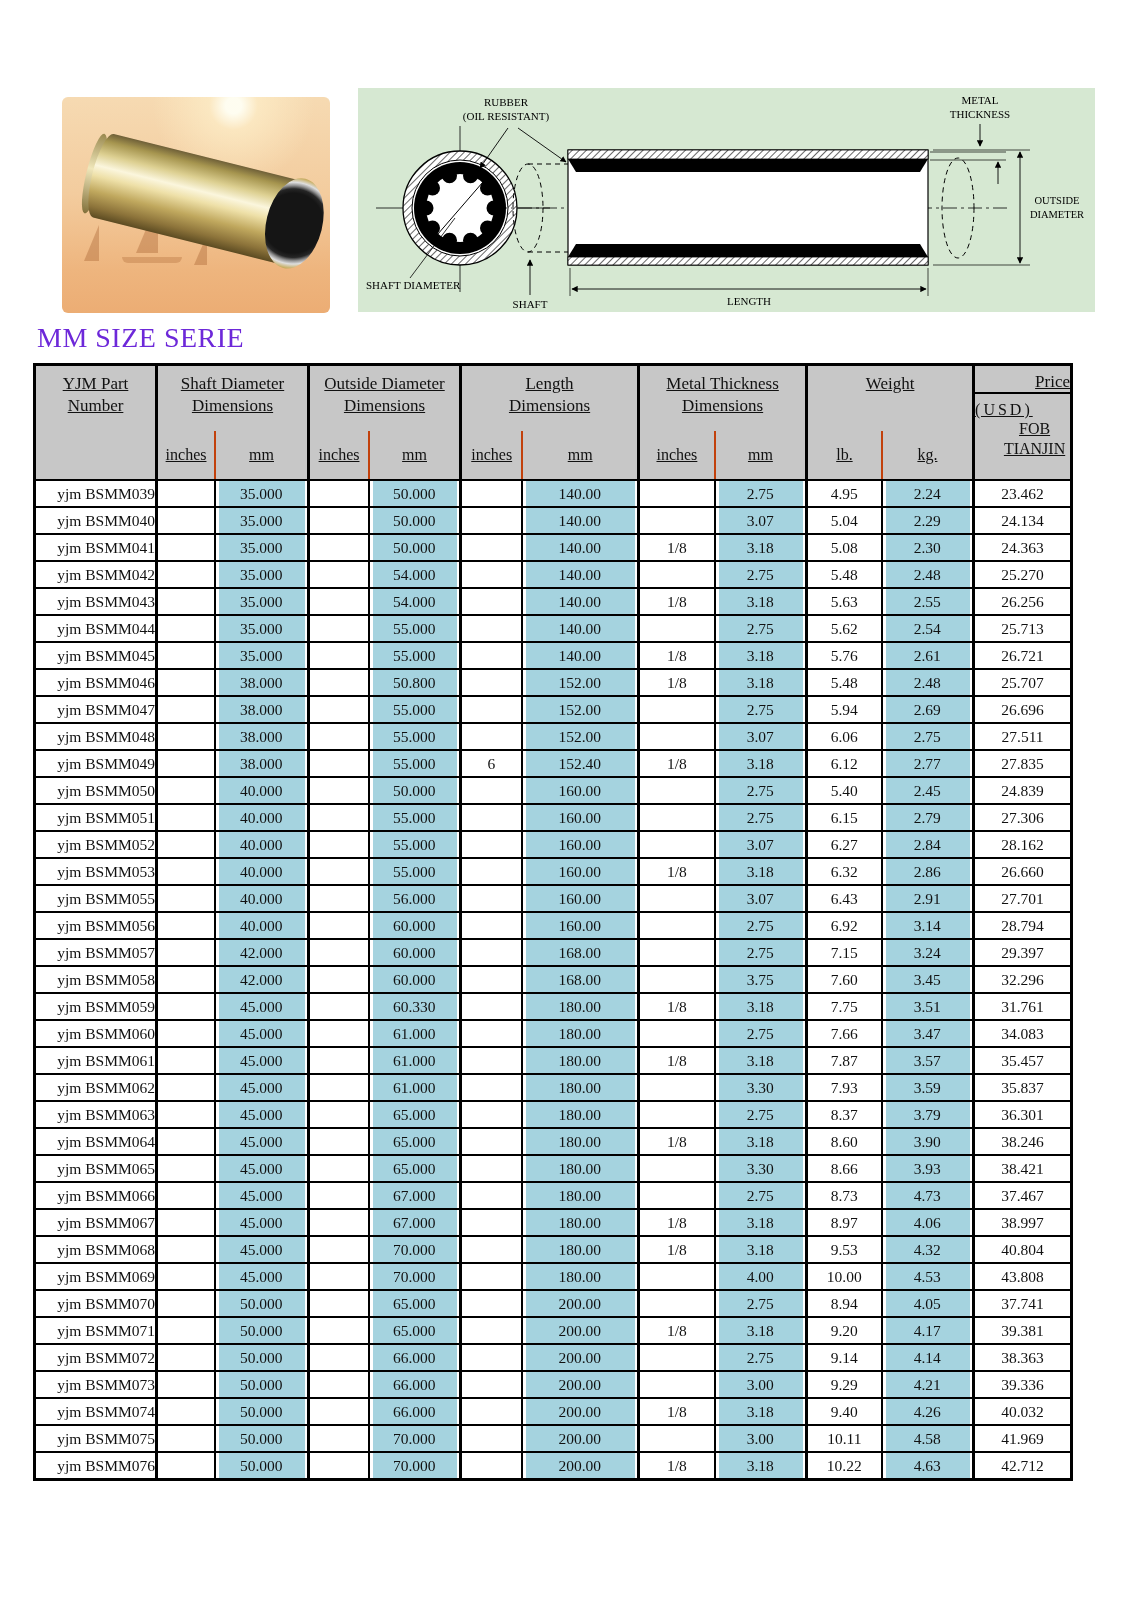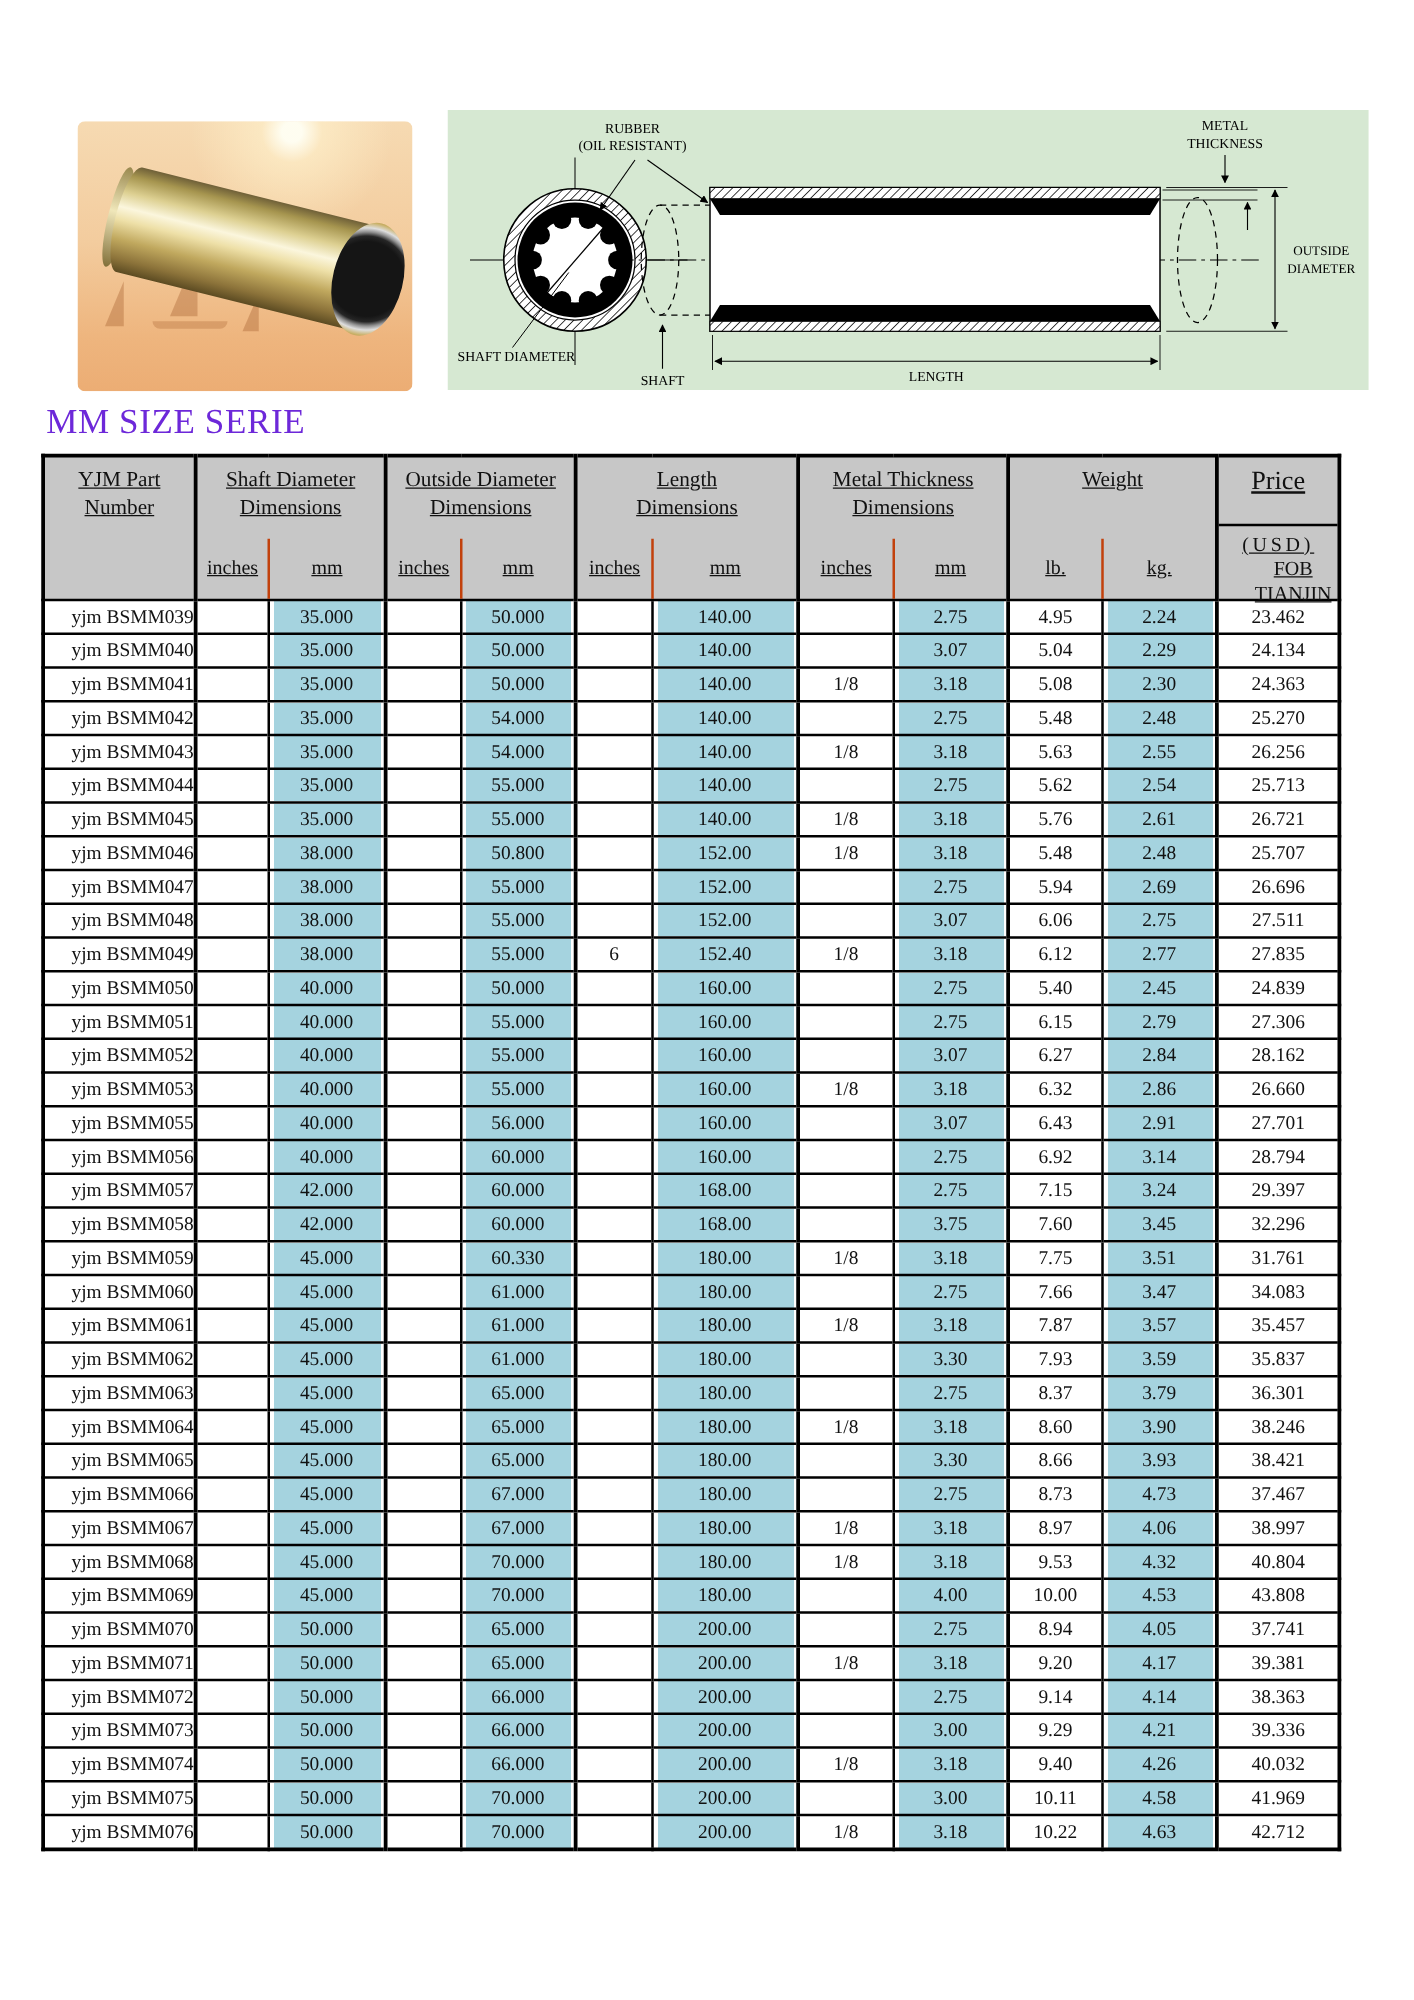--- a/index.html
+++ b/index.html
@@ -42,22 +42,22 @@
   .tbl-wrap{position:absolute;left:33px;top:363px;}
   table{border-collapse:collapse;table-layout:fixed;width:1037px;border:3px solid #000;}
   th{background:#c7c7c7;font-weight:normal;padding:0;vertical-align:top;text-decoration:underline;}
   th + th{border-left:3px solid #000;}
   thead th{border-bottom:2px solid #000;}
   .grp{display:flex;flex-direction:column;height:113px;}
   .grp-title{padding-top:7px;font-size:17px;line-height:1.32;text-align:center;}
   .subrow{margin-top:auto;display:flex;height:48px;}
   .sub{display:flex;align-items:center;justify-content:center;font-size:16px;height:100%;text-align:right;}
   .sub-b{border-left:2px solid #c2410c;}
-  .price-top{padding:6px 0 22px;border-bottom:2px solid #000;font-size:21px;text-align:center;}
-  .price-usd{padding-top:7px;font-size:16px;letter-spacing:3px;text-align:center;}
+  .price-top{padding:6px 0 0;border-bottom:2px solid #000;font-size:17px;text-align:right;}
+  .price-usd{padding-top:7px;font-size:16px;letter-spacing:3px;text-align:left;}
   .price-fob{margin-top:auto;padding-bottom:21px;font-size:16px;line-height:1.28;text-align:center;margin-left:24px;}
   td{
     height:25px;padding:0;text-align:center;font-size:15.5px;line-height:1;
     border-top:2px solid #000;overflow:hidden;white-space:nowrap;
   }
   td.part{text-align:right;padding-left:3px;}
   td.bL2{border-left:2px solid #000;}
   td.bL3{border-left:3px solid #000;}
   td.blue{background:#a5d3df;background-clip:content-box;padding-left:3px;padding-right:3px;}
 </style>

